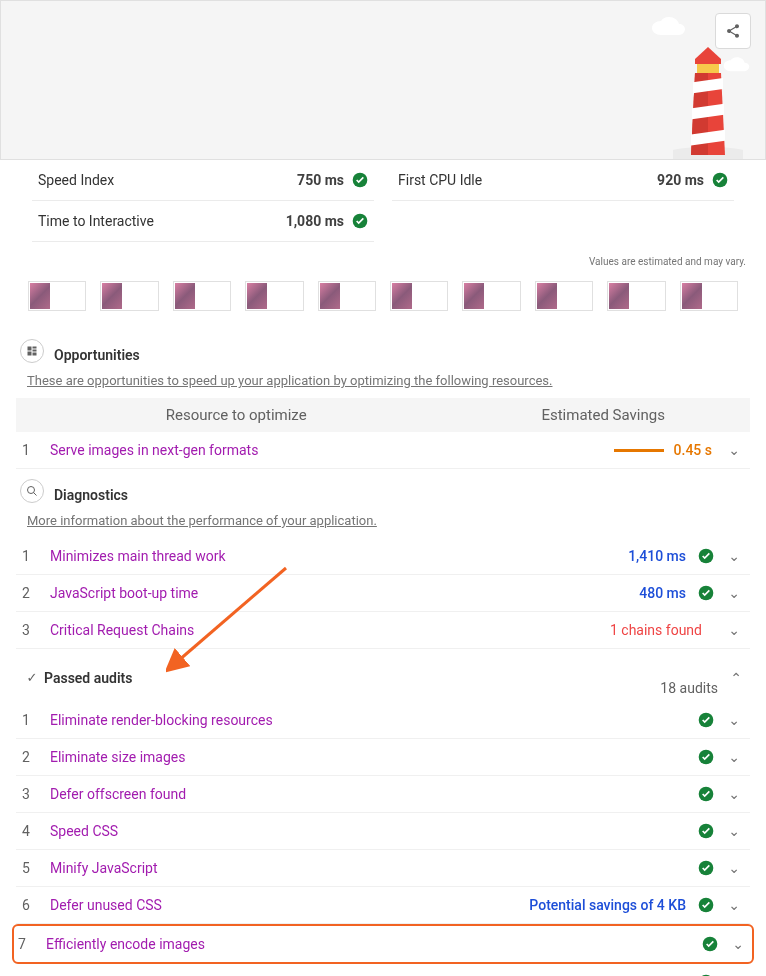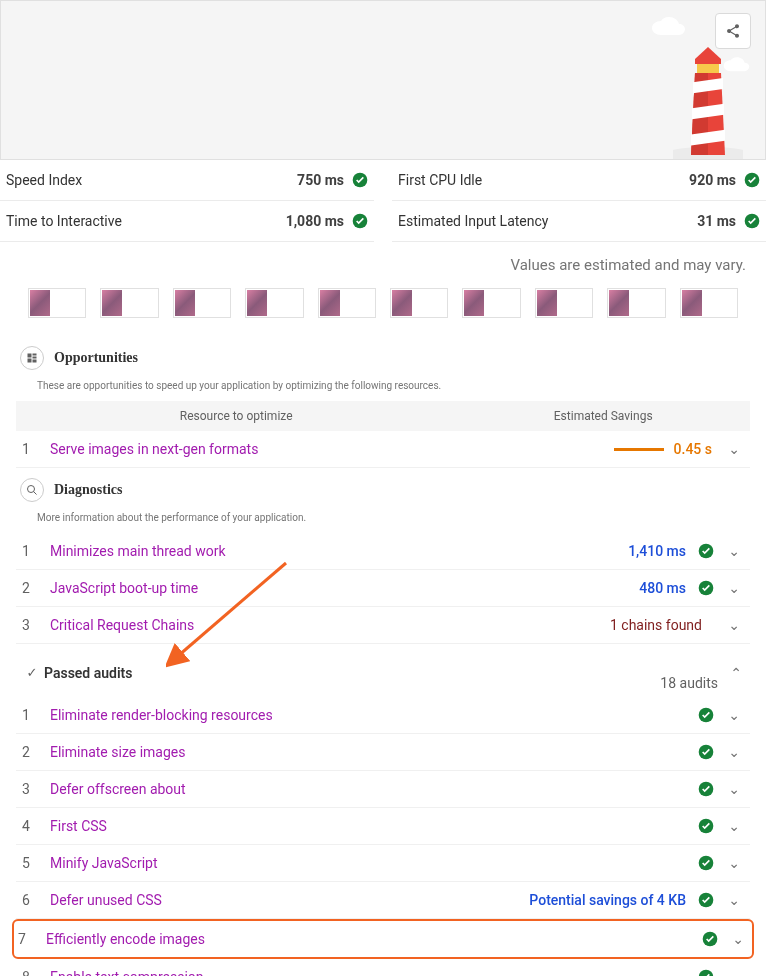--- a/index.html
+++ b/index.html
@@ -2,42 +2,42 @@
 <html><head>
 <meta charset="utf-8">
 <style>
 * { box-sizing: border-box; margin: 0; padding: 0; }
 body { font-family: -apple-system, BlinkMacSystemFont, "Segoe UI", Roboto, sans-serif; font-size: 14px; color: #212121; background: #fff; width: 766px; }
 .header { background: #f5f5f5; height: 160px; position: relative; border: 1px solid #e0e0e0; }
 .share-btn { position: absolute; top: 12px; right: 14px; width: 36px; height: 36px; border: 1px solid #dadada; border-radius: 4px; background: #fff; display: flex; align-items: center; justify-content: center; cursor: pointer; }
 .cloud1 { position: absolute; top: 16px; right: 70px; }
 .cloud2 { position: absolute; top: 56px; right: 8px; }
 .lighthouse { position: absolute; bottom: 0; right: 22px; }
-.metrics { display: flex; gap: 18px; padding: 0 0; }
+.metrics { display: flex; gap: 18px; padding: 0 32px; }
 .metrics-col { flex: 1; }
 .metric-row { display: flex; align-items: center; justify-content: space-between; padding: 12px 6px; border-bottom: 1px solid #ebebeb; }
 .metric-label { color: #333; }
 .metric-val { display: flex; align-items: center; gap: 8px; }
 .metric-val-text { color: #404040; font-weight: 700; }
-.estimated-note { text-align: right; color: #757575; padding: 14px 20px 10px; font-size: 15px; }
+.estimated-note { text-align: right; color: #757575; padding: 14px 20px 10px; font-size: 10px; }
 .filmstrip { display: flex; gap: 14px; padding: 4px 28px 18px; }
 .thumb { width: 60px; height: 30px; border: 1px solid #e0e0e0; display: flex; align-items: flex-start; padding: 1px; }
 .thumb-inner { width: 20px; height: 26px; background: linear-gradient(135deg, #d87fa3, #8a5a7a, #b06a8a); }
 .section { padding: 0 16px; }
-.section-head { display: flex; align-items: center; gap: 10px; padding: 10px 4px 6px; font-family: Liberation Serif, serif; }
+.section-head { display: flex; align-items: flex-end; gap: 10px; padding: 10px 4px 6px; }
 .section-icon { width: 24px; height: 24px; border: 1px solid #ccc; border-radius: 50%; display: flex; align-items: center; justify-content: center; color: #616161; font-size: 13px; }
 .section-title { font-weight: 600; color: #333; }
-.section-desc { color: #757575; margin: 4px 0 10px 21px; font-size: 10px; }
-.opp-header { display: flex; background: #f5f5f5; padding: 8px 0; font-size: 12px; color: #616161; }
+.section-desc { color: #757575; margin: 4px 0 10px 11px; font-size: 13px; text-decoration: underline; }
+.opp-header { display: flex; background: #f5f5f5; padding: 8px 0; font-size: 15px; color: #616161; }
 .opp-col1 { flex: 0 0 60%; text-align: center; }
 .opp-col2 { flex: 0 0 40%; text-align: center; }
 .row { display: flex; align-items: center; padding: 10px 6px; border-bottom: 1px solid #f0f0f0; }
 .row-num { width: 28px; color: #616161; }
 .row-title { flex: 1; color: #a21caf; }
-.row-meta { color: #7f1d1d; margin-right: 12px; }
+.row-meta { color: #ef4444; margin-right: 12px; }
 .row-meta.green { color: #1d4ed8; font-weight: 500; }
 .row-meta.orange { color: #e67700; font-weight: 500; }
 .bar { width: 50px; height: 3px; background: #e67700; margin-right: 10px; }
 .chev { width: 20px; text-align: center; color: #757575; cursor: pointer; }
 .passed-head { display: flex; align-items: center; padding: 10px 4px 6px; position: relative; }
 .passed-head .section-icon { border: none; }
 .passed-count { margin-left: auto; color: #616161; margin-right: 8px; margin-top: 21px; }
 .highlight { border: 2.5px solid #f26322; border-radius: 6px; margin: 0 -4px; padding-left: 4px; padding-right: 4px; }
 .arrow-overlay { position: absolute; pointer-events: none; left: 150px; top: -86px; }
 svg.check { fill: #178239; }
@@ -97,30 +97,20 @@
       <div class="metric-row">
         <span class="metric-label">First CPU Idle</span>
         <span class="metric-val">
           <span class="metric-val-text">920 ms</span>
           <svg class="check" width="16" height="16" viewBox="0 0 24 24">
             <circle cx="12" cy="12" r="11" fill="#178239"></circle>
             <path d="M7 12l3 3 7-7" stroke="#fff" stroke-width="2.5" fill="none"></path>
           </svg>
         </span>
       </div>
-      <div class="metric-row">
-        <span class="metric-label">Estimated Input Latency</span>
-        <span class="metric-val">
-          <span class="metric-val-text">31 ms</span>
-          <svg class="check" width="16" height="16" viewBox="0 0 24 24">
-            <circle cx="12" cy="12" r="11" fill="#178239"></circle>
-            <path d="M7 12l3 3 7-7" stroke="#fff" stroke-width="2.5" fill="none"></path>
-          </svg>
-        </span>
-      </div>
     </div>
 </div>
 
 <div class="estimated-note">Values are estimated and may vary.</div>
 
 <div class="filmstrip" id="filmstrip">
     <div class="thumb">
       <div class="thumb-inner"></div>
     </div>
     <div class="thumb">
@@ -247,30 +237,30 @@
         <span class="row-num">2</span>
         <span class="row-title">Eliminate size images</span>
         <svg class="check" width="16" height="16" viewBox="0 0 24 24">
           <circle cx="12" cy="12" r="11" fill="#178239"></circle>
           <path d="M7 12l3 3 7-7" stroke="#fff" stroke-width="2.5" fill="none"></path>
         </svg>
         <span class="chev" style="margin-left:10px">⌄</span>
       </div>
       <div class="row">
         <span class="row-num">3</span>
-        <span class="row-title">Defer offscreen about</span>
+        <span class="row-title">Defer offscreen found</span>
         <svg class="check" width="16" height="16" viewBox="0 0 24 24">
           <circle cx="12" cy="12" r="11" fill="#178239"></circle>
           <path d="M7 12l3 3 7-7" stroke="#fff" stroke-width="2.5" fill="none"></path>
         </svg>
         <span class="chev" style="margin-left:10px">⌄</span>
       </div>
       <div class="row">
         <span class="row-num">4</span>
-        <span class="row-title">First CSS</span>
+        <span class="row-title">Speed CSS</span>
         <svg class="check" width="16" height="16" viewBox="0 0 24 24">
           <circle cx="12" cy="12" r="11" fill="#178239"></circle>
           <path d="M7 12l3 3 7-7" stroke="#fff" stroke-width="2.5" fill="none"></path>
         </svg>
         <span class="chev" style="margin-left:10px">⌄</span>
       </div>
       <div class="row">
         <span class="row-num">5</span>
         <span class="row-title">Minify JavaScript</span>
         <svg class="check" width="16" height="16" viewBox="0 0 24 24">

